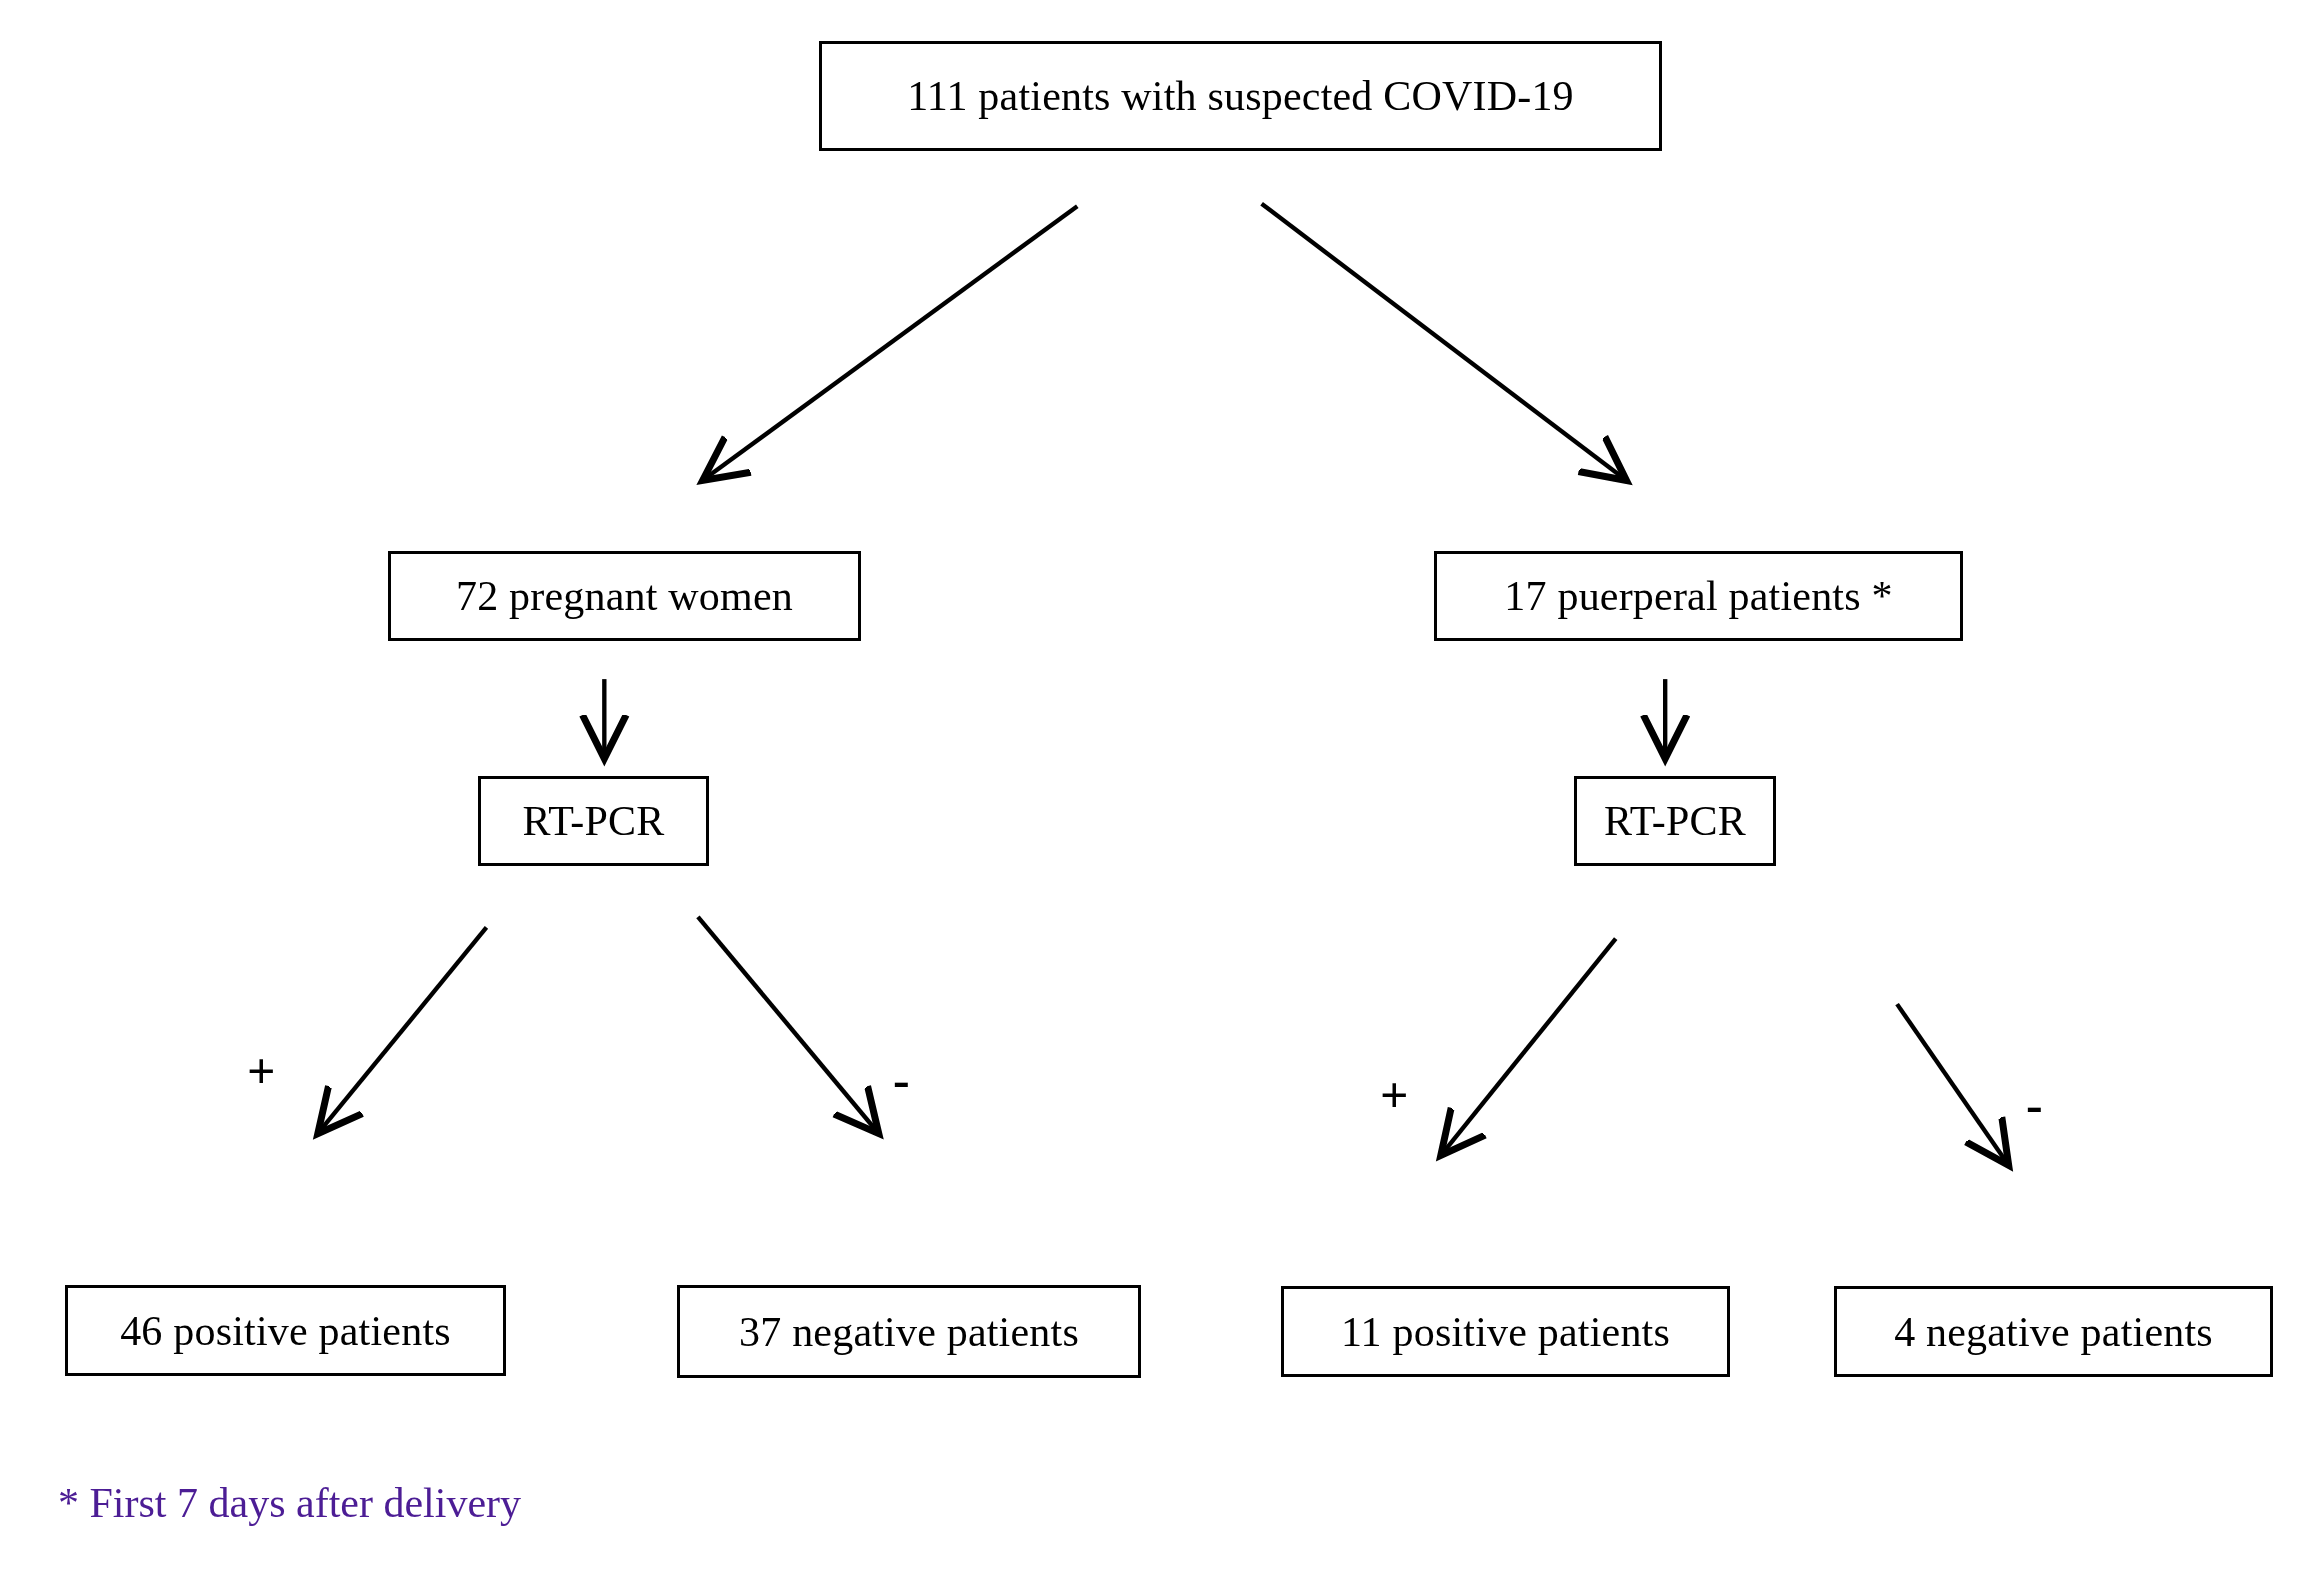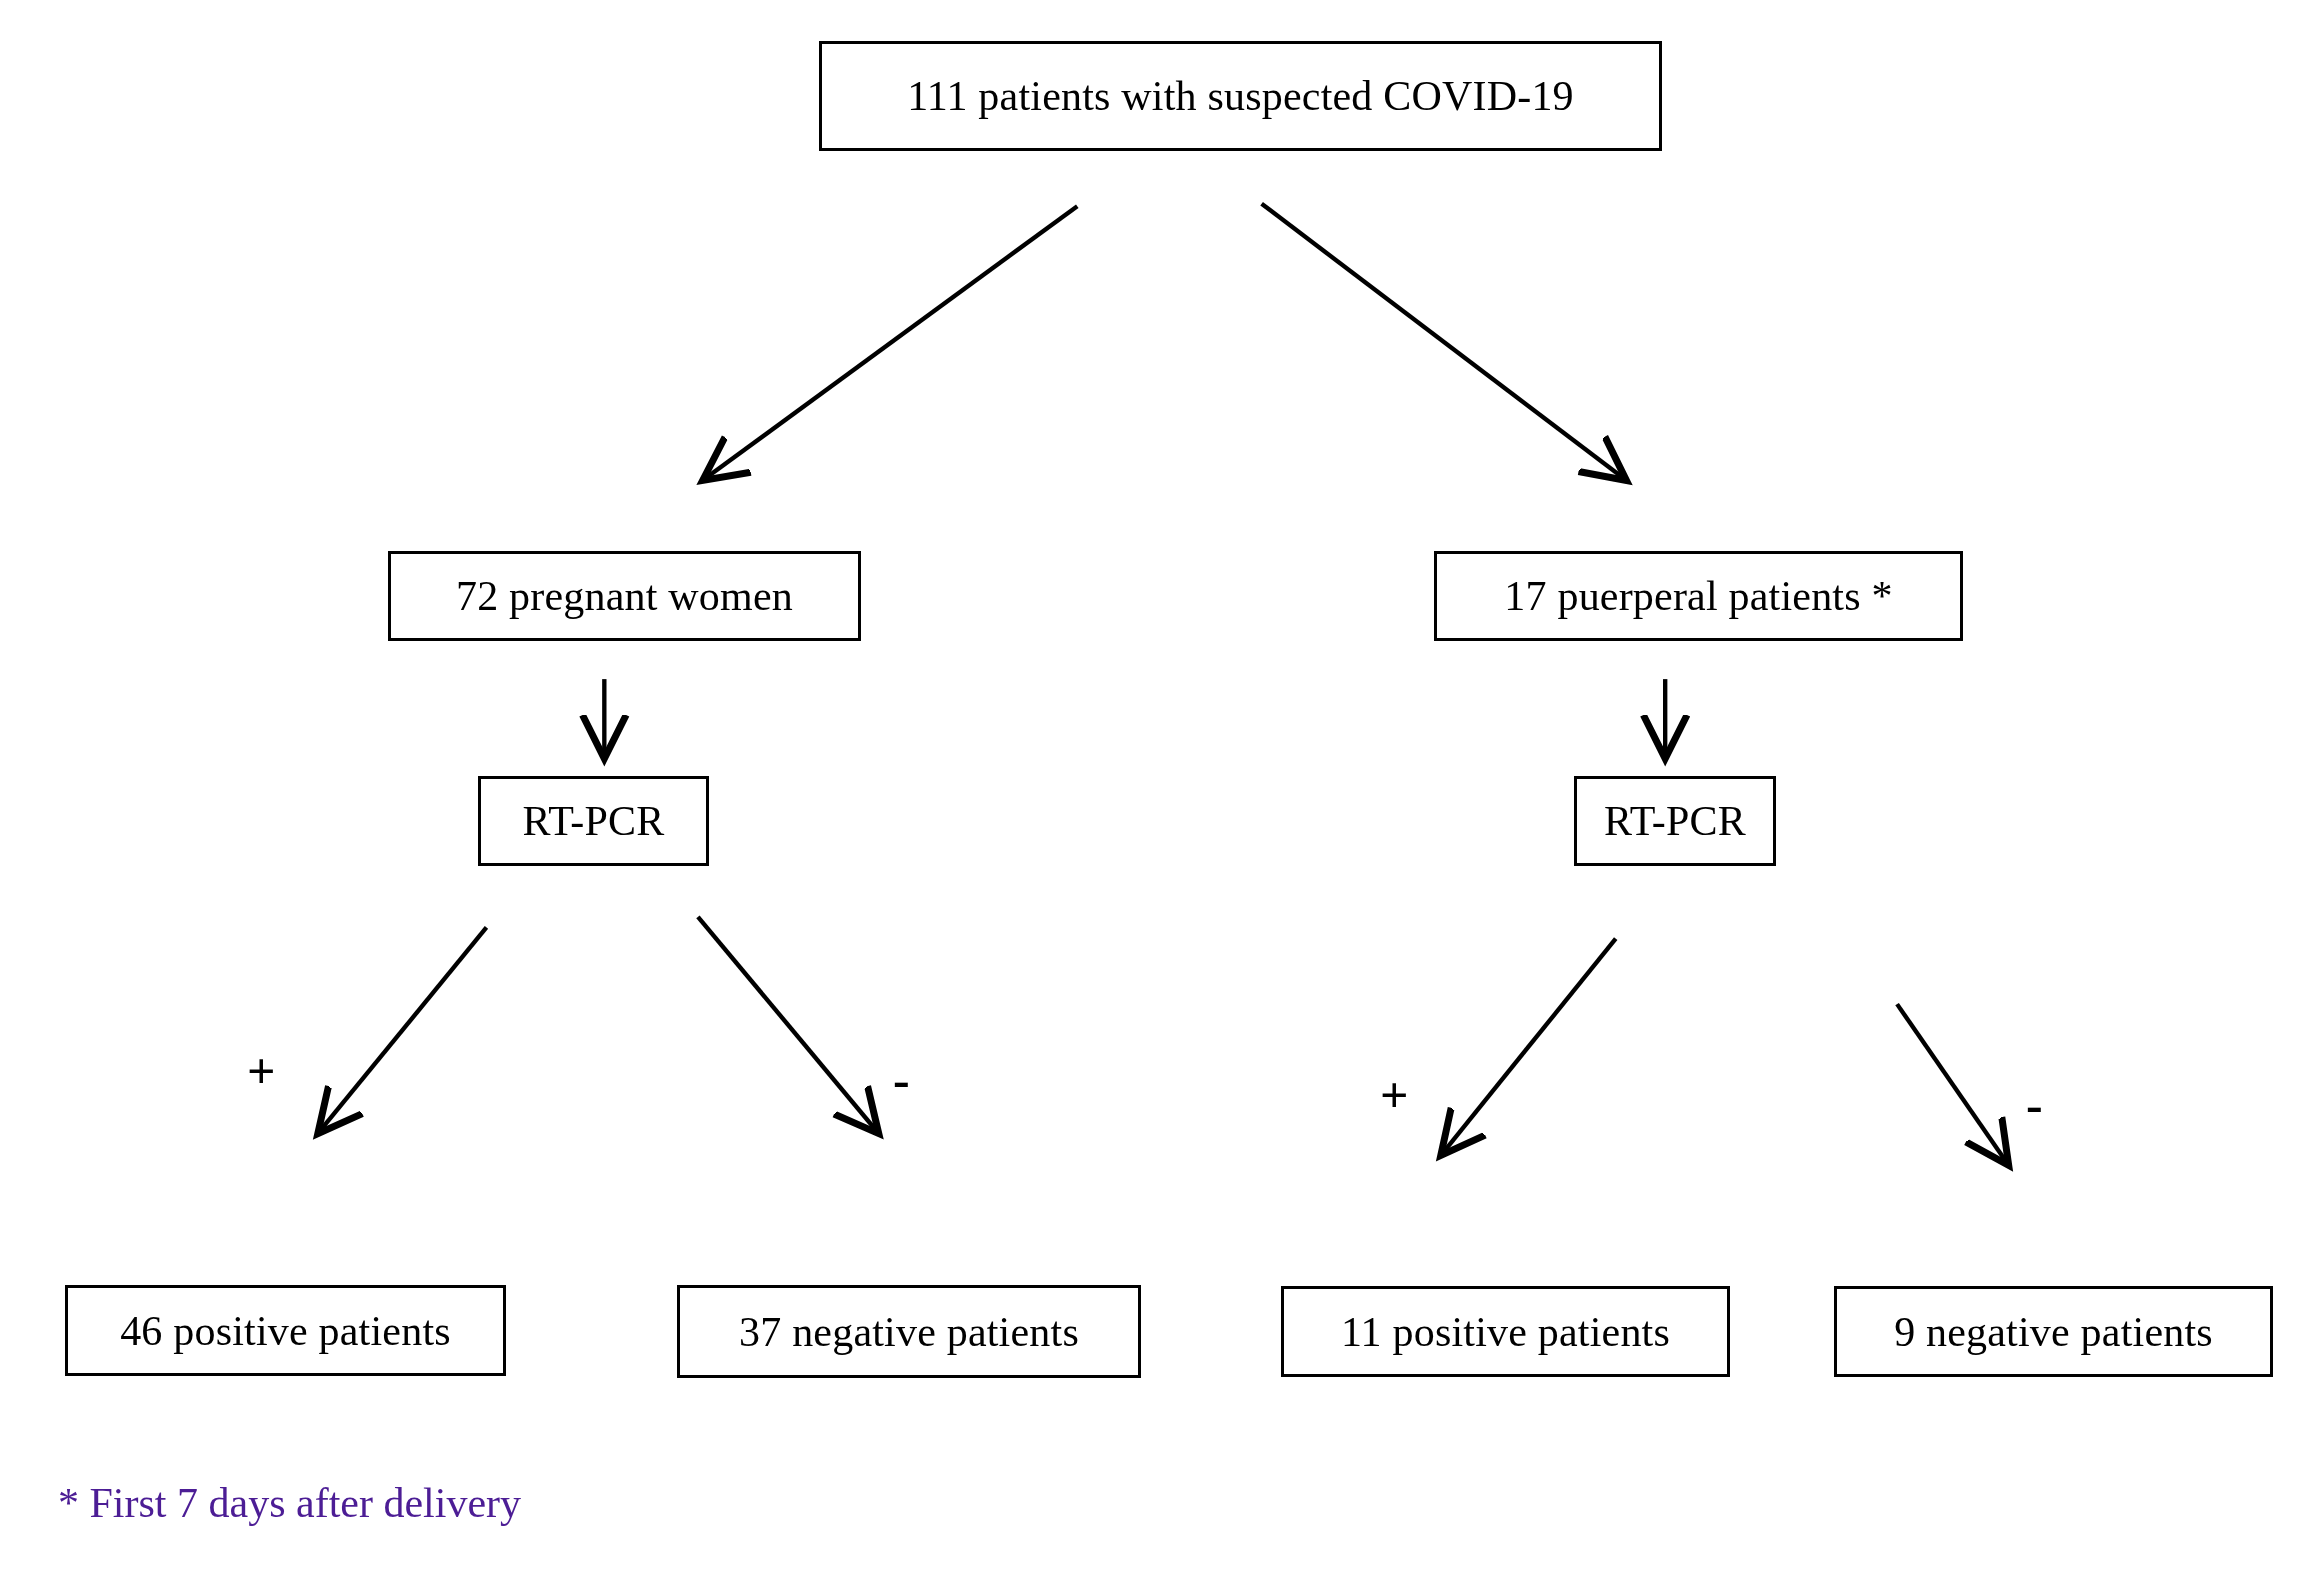--- a/index.html
+++ b/index.html
@@ -129,21 +129,21 @@
 
   <div class="node-box" id="box-neg-left">
     <span class="node-label">37 negative patients</span>
   </div>
 
   <div class="node-box" id="box-pos-right">
     <span class="node-label">11 positive patients</span>
   </div>
 
   <div class="node-box" id="box-neg-right">
-    <span class="node-label">9 negative patients</span>
+    <span class="node-label">4 negative patients</span>
   </div>
 
   <span class="sign-label" id="sign-left-plus">+</span>
   <span class="sign-label" id="sign-left-minus">-</span>
   <span class="sign-label" id="sign-right-plus">+</span>
   <span class="sign-label" id="sign-right-minus">-</span>
 
   <div class="footnote" id="footnote-text">* First 7 days after delivery</div>
 
 </div>

